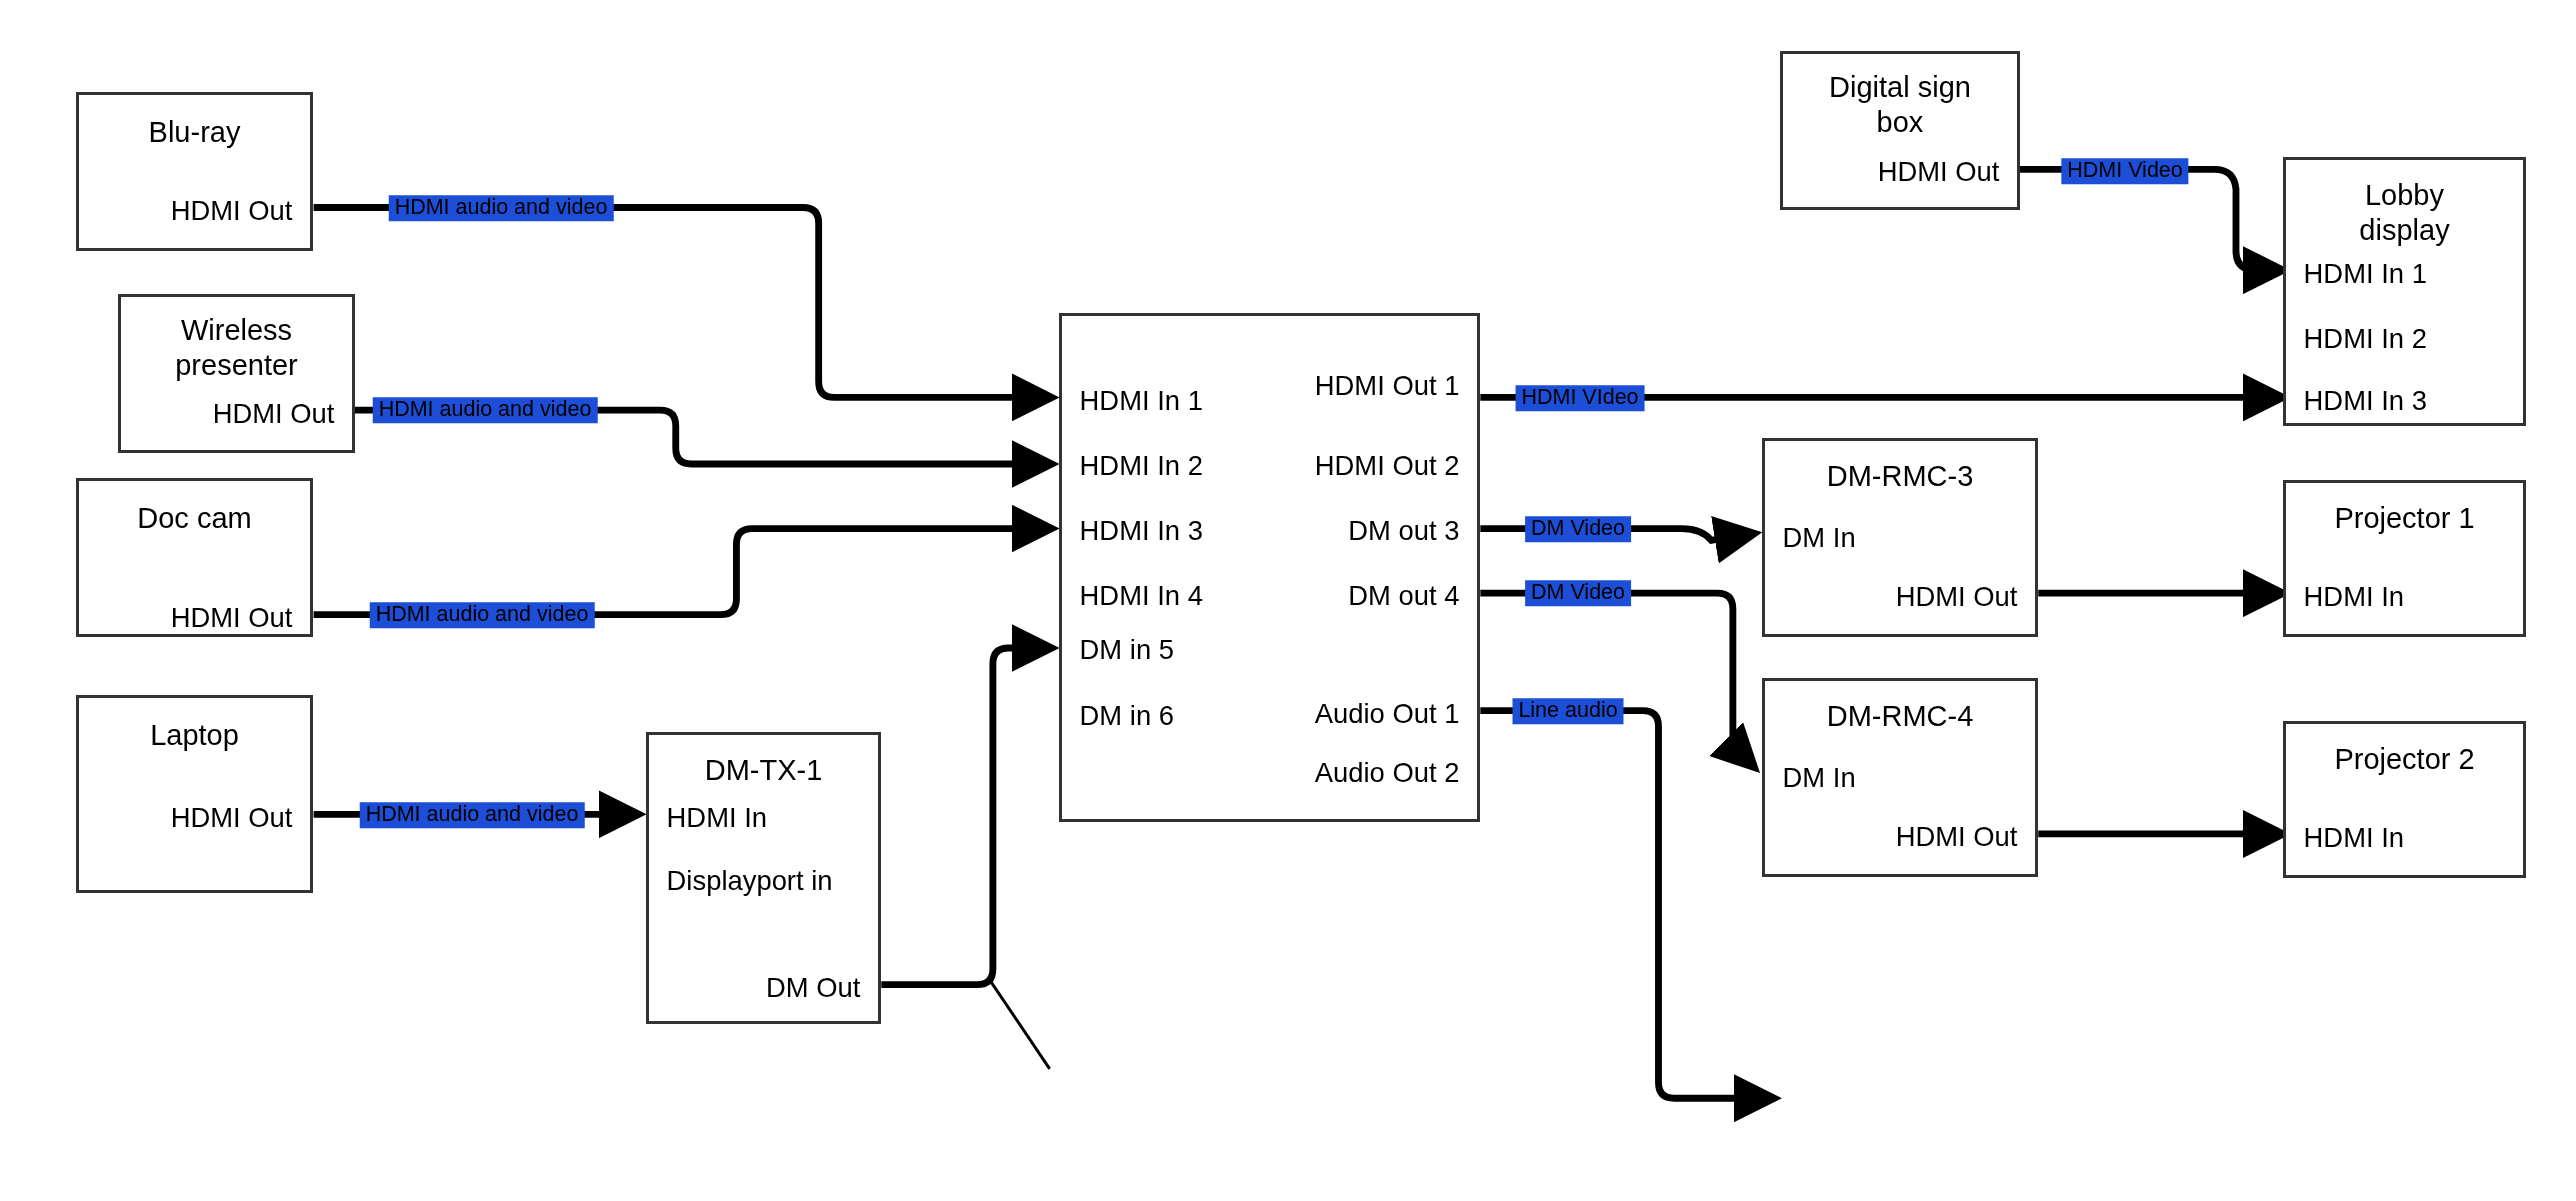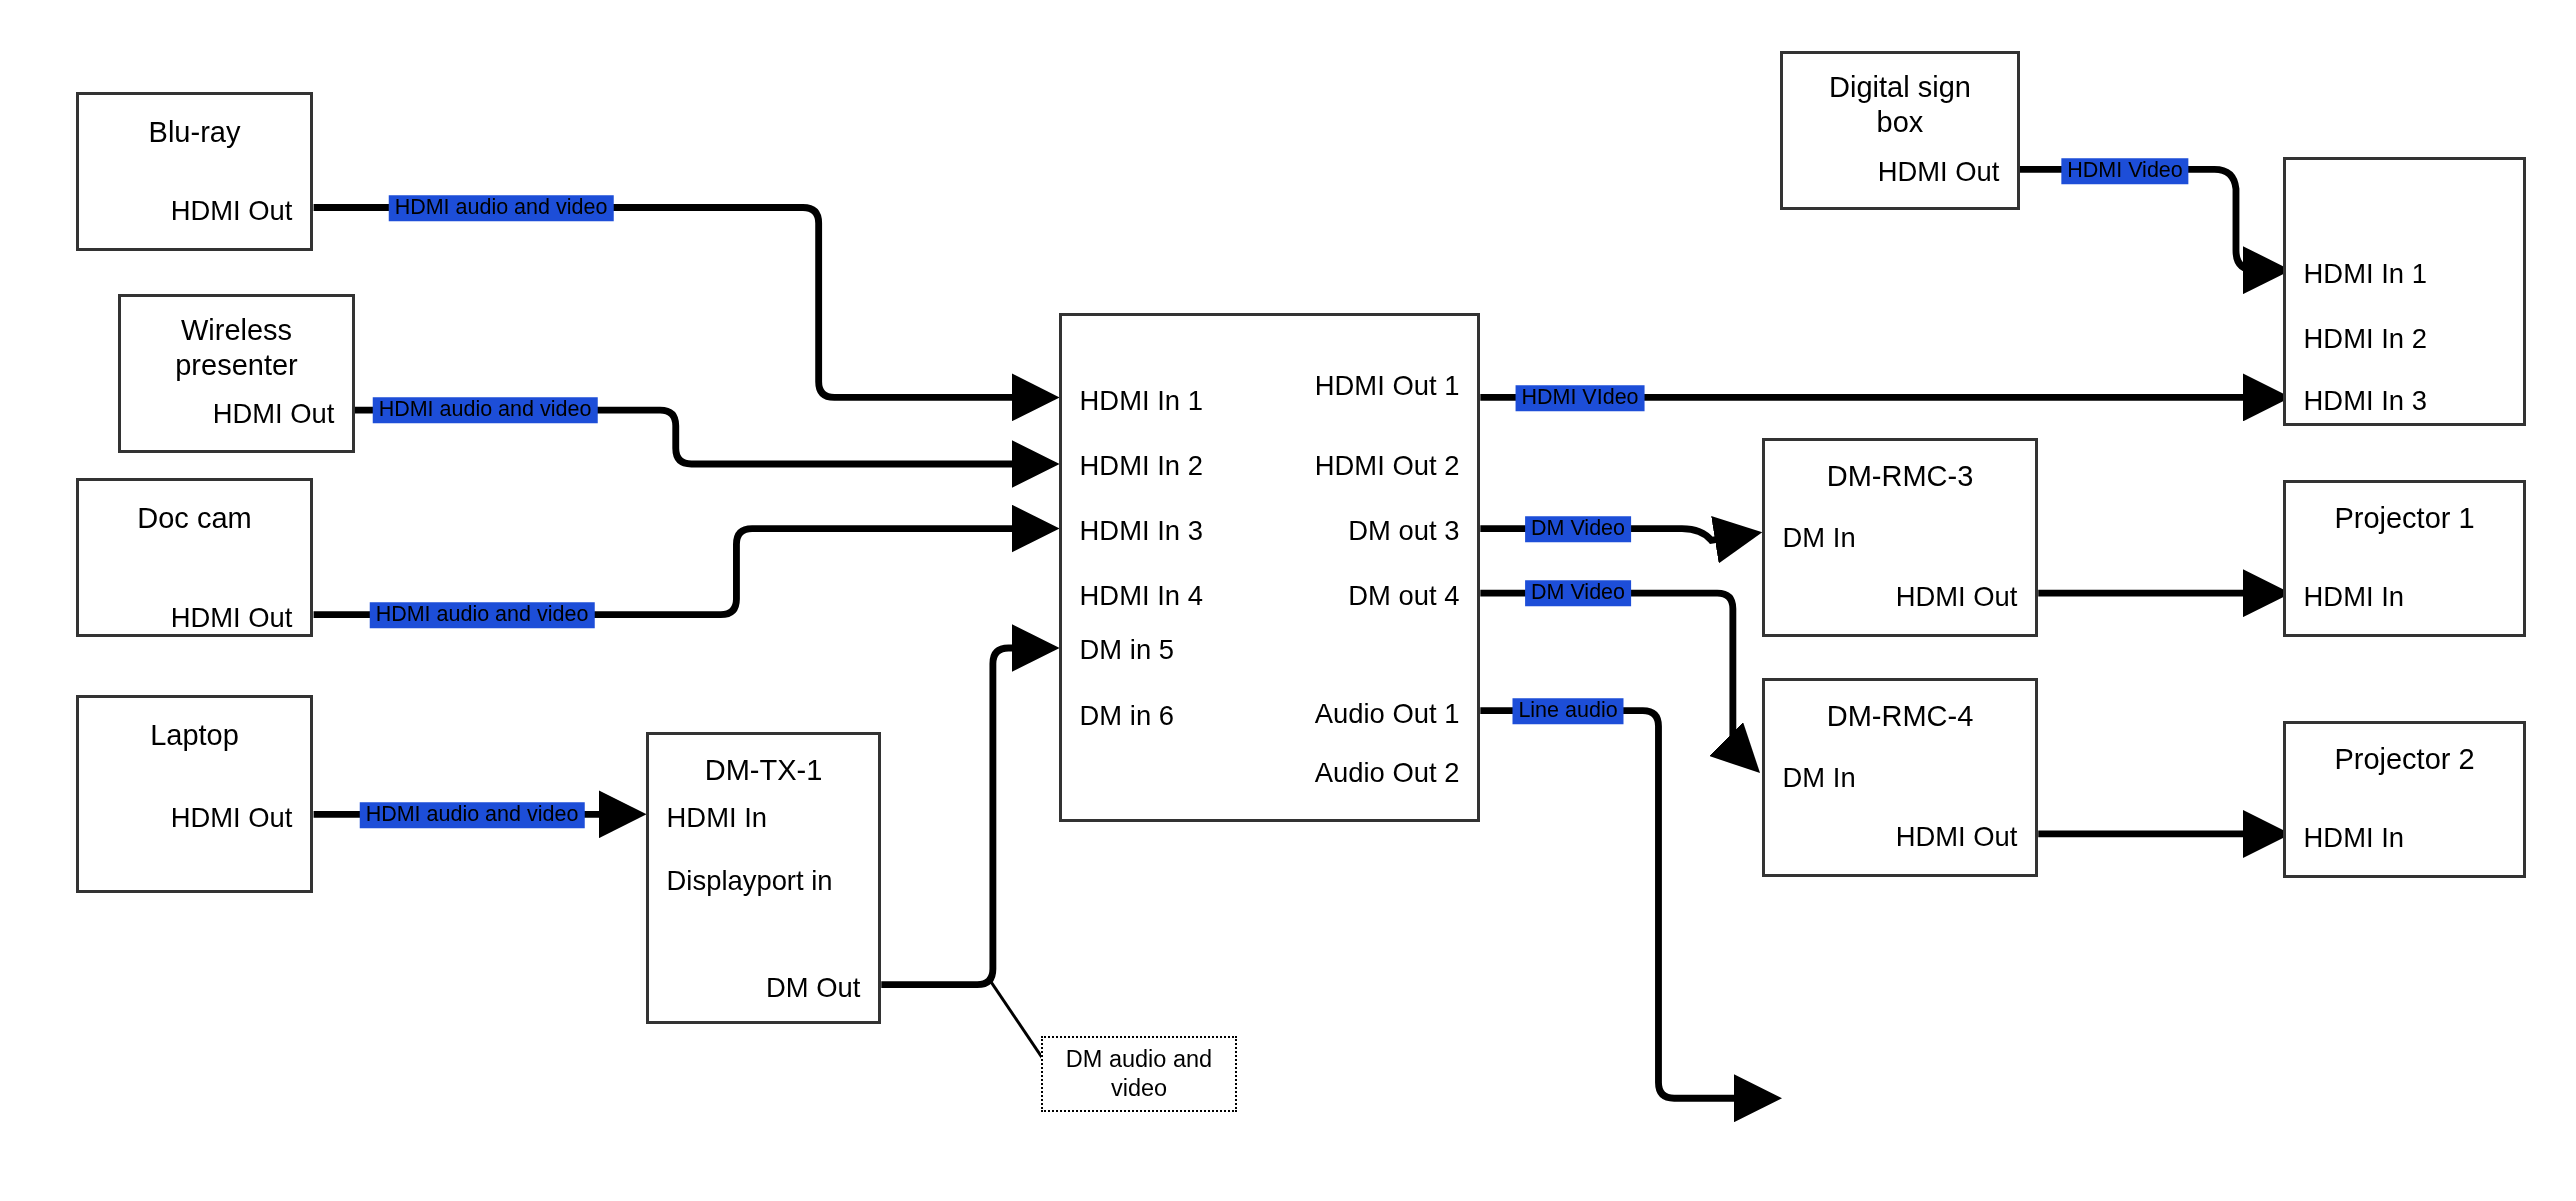--- a/index.html
+++ b/index.html
@@ -160,20 +160,22 @@
     <div class="port r" style="top:441px;">Audio Out 2</div>
   </div>
 
   <div class="node" style="left:1780px; top:51px; width:240px; height:159px;">
     <div class="title" style="top:15.7px;">Digital sign
 box</div>
     <div class="port r" style="top:102px;">HDMI Out</div>
   </div>
 
   <div class="node" style="left:2283px; top:157px; width:243px; height:269px;">
+    <div class="title" style="top:17.6px;">Lobby
+display</div>
     <div class="port l" style="top:98px;">HDMI In 1</div>
     <div class="port l" style="top:163px;">HDMI In 2</div>
     <div class="port l" style="top:225px;">HDMI In 3</div>
   </div>
 
   <div class="node" style="left:1762px; top:438px; width:276px; height:199px;">
     <div class="title" style="top:17.6px;">DM-RMC-3</div>
     <div class="port l" style="top:81px;">DM In</div>
     <div class="port r" style="top:140px;">HDMI Out</div>
   </div>
@@ -206,18 +208,15 @@
   <div class="edge-label" style="left:1580px; top:398px;">HDMI VIdeo</div>
 
   <div class="edge-label" style="left:1578px; top:529px;">DM Video</div>
 
   <div class="edge-label" style="left:1578px; top:593px;">DM Video</div>
 
   <div class="edge-label" style="left:1568px; top:711px;">Line audio</div>
 
   <div class="edge-label" style="left:2125px; top:171px;">HDMI Video</div>
 
-  <div class="note-box" style="left:1041px; top:1036px; width:196px; height:76px;">
-    <span>DM audio and video</span>
-  </div>
 
 </div>
 
 
 </body></html>

